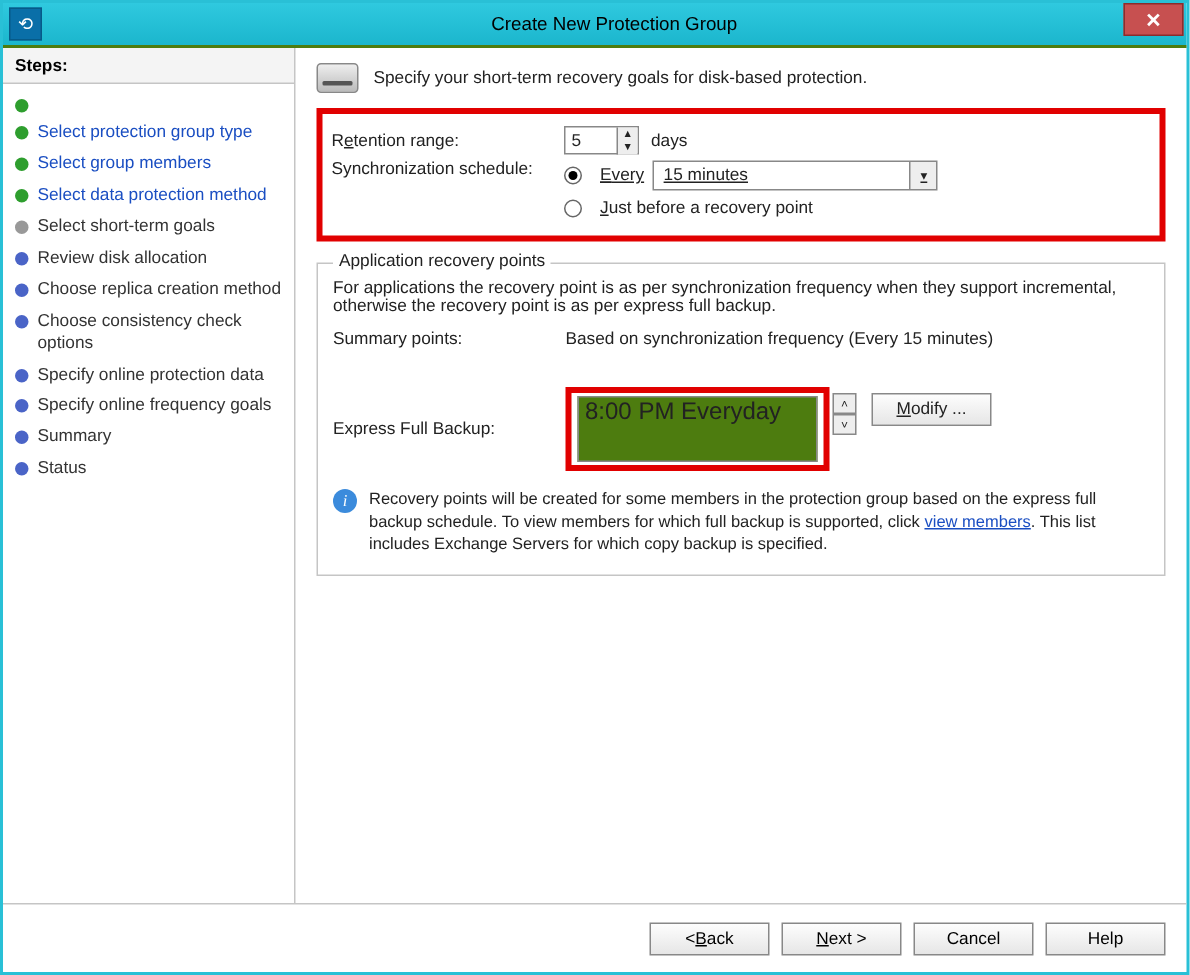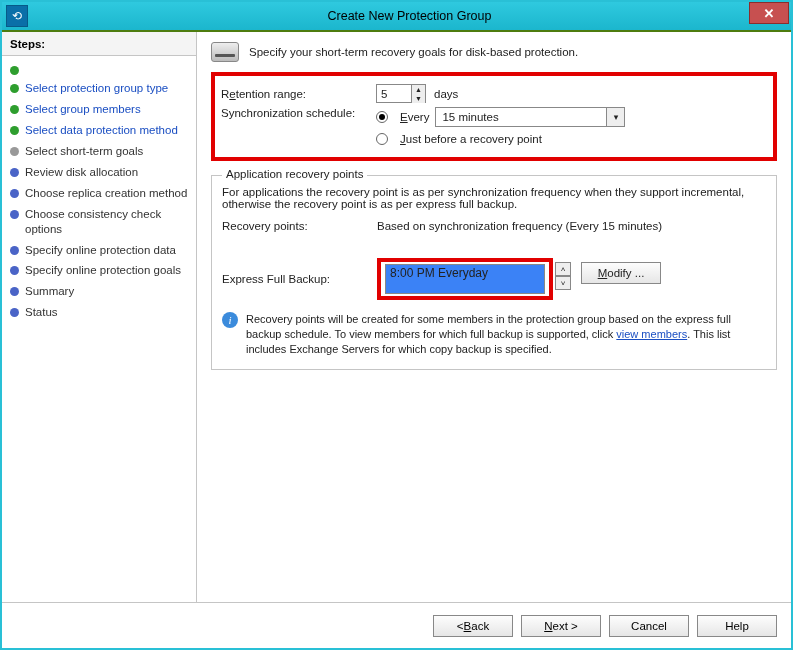--- a/index.html
+++ b/index.html
@@ -39,21 +39,21 @@
   .numspin .spbtns div { height:9px; font-size:7px; display:flex; align-items:center; justify-content:center; background:#eee;}
   .radio { width:12px; height:12px; border:1px solid #666; border-radius:50%; margin-right:6px; display:inline-flex; align-items:center; justify-content:center;}
   .radio.sel:after{ content:""; width:6px; height:6px; background:#000; border-radius:50%;}
   .combo { width:190px; height:20px; border:1px solid #888; display:flex; align-items:center; background:#fff;}
   .combo span { flex:1; padding:0 6px;}
   .combo .arr { width:18px; border-left:1px solid #888; background:#eee; text-align:center; font-size:9px; line-height:18px;}
   .hl-red { border:4px solid #e10000; padding:4px 6px 8px 6px; }
   .fieldset { border:1px solid #c5c5c5; margin-top:14px; padding:8px 10px 12px 10px; }
   .fieldset .legend { position:relative; top:-16px; background:#fff; display:inline-block; padding:0 4px; font-size:11.5px;}
   .fieldset .fs-body { margin-top:-10px;}
-  .listbox { width:160px; height:30px; border:1px solid #888; background:#3b82f6; padding:1px 4px; font-size:12px; overflow:hidden;}
+  .listbox { width:160px; height:44px; border:1px solid #888; background:#4d7c0f; padding:1px 4px; font-size:16px; overflow:hidden;}
   .sbtns { display:flex; flex-direction:column; margin-left:2px;}
   .sbtns div { width:16px; height:14px; border:1px solid #888; background:#eee; font-size:8px; display:flex; align-items:center; justify-content:center;}
   .btn { height:22px; border:1px solid #888; background:linear-gradient(#fdfdfd,#e6e6e6); font-size:11.5px; padding:0 12px; display:inline-flex; align-items:center; justify-content:center;}
   .btn-modify { width:80px; margin-left:10px; }
   .info { display:flex; gap:8px; margin-top:12px; font-size:11px; line-height:1.35;}
   .info .iicon { width:16px; height:16px; border-radius:50%; background:#3b8bdc; color:#fff; font-size:11px; font-style:italic; display:flex; align-items:center; justify-content:center; flex-shrink:0; font-family:Georgia, serif;}
   .info a { color:#1a4ec2; text-decoration:underline;}
   .footer { height:46px; border-top:1px solid #c5c5c5; display:flex; align-items:center; justify-content:flex-end; gap:8px; padding:0 14px;}
   .footer .btn { width:80px; }
   .hl-red-express { border:4px solid #e10000; padding:2px 4px; display:inline-block;}
@@ -108,21 +108,21 @@
             <li class="future">
               <span class="bullet"></span>
               <span class="txt">Choose consistency check options</span>
             </li>
             <li class="future">
               <span class="bullet"></span>
               <span class="txt">Specify online protection data</span>
             </li>
             <li class="future">
               <span class="bullet"></span>
-              <span class="txt">Specify online protection goals</span>
+              <span class="txt">Specify online frequency goals</span>
             </li>
             <li class="future">
               <span class="bullet"></span>
               <span class="txt">Summary</span>
             </li>
             <li class="future">
               <span class="bullet"></span>
               <span class="txt">Status</span>
             </li>
           </ul>
@@ -144,42 +144,42 @@
                     <div>▲</div>
                     <div>▼</div>
                   </div>
               </div>
               <span>days</span>
             </div>
           </div>
           <div class="grid-row" style="align-items:flex-start;">
             <div class="lbl">Synchronization schedule:</div>
             <div>
-              <div style="display:flex;align-items:center;gap:6px;margin-bottom:6px;">
+              <div style="display:flex;align-items:center;gap:6px;margin-bottom:6px;text-decoration:underline;">
                 <span class="radio sel"></span>
                 <span><span></span><span class="und">E</span><span>very</span></span>
                 <div class="combo">
                   <span>15 minutes</span>
                   <div class="arr">▾</div>
                 </div>
               </div>
               <div style="display:flex;align-items:center;gap:6px;">
                 <span class="radio"></span>
                 <span><span></span><span class="und">J</span><span>ust before a recovery point</span></span>
               </div>
             </div>
           </div>
         </div>
 
         <div class="fieldset">
           <span class="legend">Application recovery points</span>
           <div class="fs-body">
             <div style="margin-bottom:10px;">For applications the recovery point is as per synchronization frequency when they support incremental, otherwise the recovery point is as per express full backup.</div>
             <div class="grid-row">
-              <div class="lbl">Recovery points:</div>
+              <div class="lbl">Summary points:</div>
               <div>Based on synchronization frequency (Every 15 minutes)</div>
             </div>
             <div class="grid-row" style="margin-top:26px;align-items:center;">
               <div class="lbl">Express Full Backup:</div>
               <div style="display:flex;align-items:flex-start;">
                 <div class="hl-red-express">
                   <div class="listbox"><span>8:00 PM Everyday</span></div>
                 </div>
                 <div class="sbtns" style="margin-top:4px;">
                   <div>˄</div>

